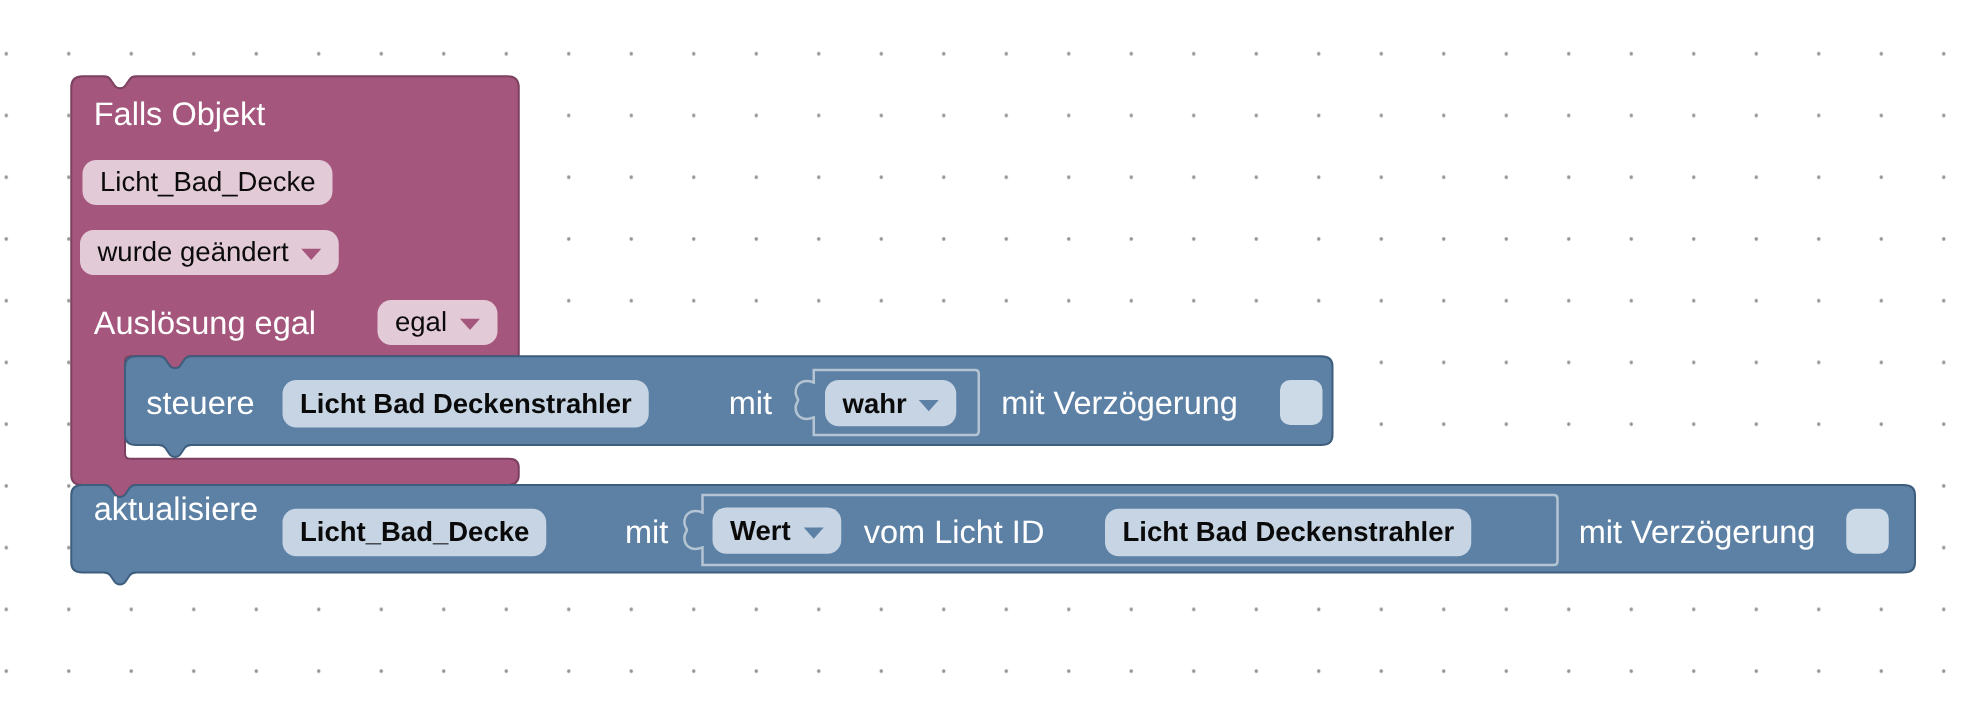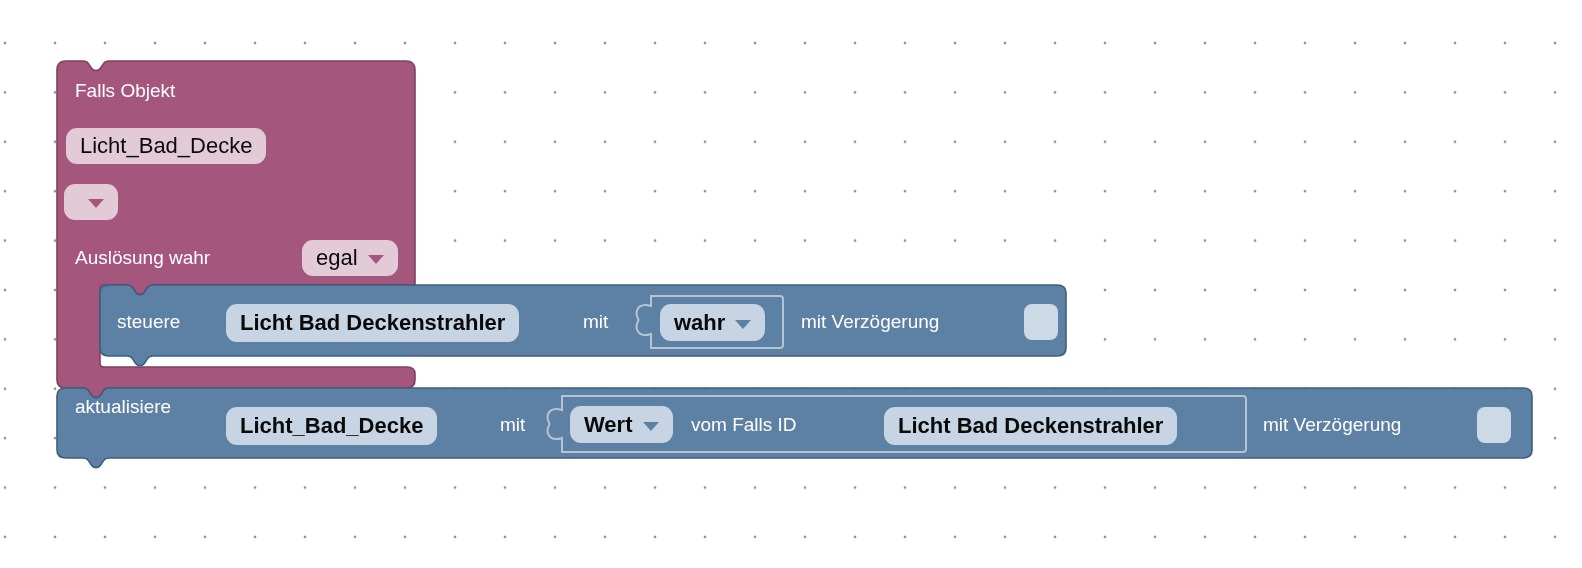--- a/index.html
+++ b/index.html
@@ -6,21 +6,21 @@
   #canvas{
     position:relative;width:1582px;height:568px;overflow:hidden;
     background:#ffffff;
     background-image:radial-gradient(circle,#949494 1.1px,transparent 1.7px);
     background-size:50px 49.4px;
     background-position:-20px 18.3px;
     font-family:"Liberation Sans","DejaVu Sans",sans-serif;
   }
   #blocks-svg{position:absolute;left:0;top:0;width:1582px;height:568px;}
   .abs{position:absolute;white-space:nowrap;}
-  .blk-label{color:#ffffff;font-size:19px;line-height:30px;}
+  .blk-label{color:#ffffff;font-size:26px;line-height:30px;}
   .field{
     display:inline-flex;align-items:center;justify-content:center;
     font-size:22px;color:#0a0a0a;border-radius:11px;padding:0 14px;
     box-sizing:border-box;
   }
   .field-pink{background:#e3cad7;}
   .field-blue{background:#c6d4e3;font-weight:bold;}
   .dd-arrow{
     width:0;height:0;margin-left:10px;margin-top:3px;
     border-left:8px solid transparent;border-right:8px solid transparent;
@@ -77,24 +77,25 @@
   </svg>
 
   <div>
     <div class="abs blk-label" style="left:75px;top:76px;">Falls Objekt</div>
 
     <div class="abs field field-pink" style="left:66px;top:128px;height:36px;">
       <span>Licht_Bad_Decke</span>
     </div>
 
     <div class="abs field field-pink" style="left:64px;top:184px;height:36px;">
+      <span>wurde geändert</span>
       <span class="dd-arrow pink"></span>
     </div>
 
-    <div class="abs blk-label" style="left:75px;top:241px;line-height:34px;">Auslösung wahr</div>
+    <div class="abs blk-label" style="left:75px;top:241px;line-height:34px;">Auslösung egal</div>
 
     <div class="abs field field-pink" style="left:302px;top:240px;height:36px;">
       <span>egal</span>
       <span class="dd-arrow pink"></span>
     </div>
   </div>
 
   <div>
     <div class="abs blk-label" style="left:117px;top:307px;text-align:right;">steuere</div>
 
@@ -121,21 +122,21 @@
       <span>Licht_Bad_Decke</span>
     </div>
 
     <div class="abs blk-label" style="left:500px;top:410px;">mit</div>
 
     <div class="abs field field-blue" style="left:570px;top:406px;height:37px;">
       <span>Wert</span>
       <span class="dd-arrow blue"></span>
     </div>
 
-    <div class="abs blk-label" style="left:691px;top:410px;">vom Falls ID</div>
+    <div class="abs blk-label" style="left:691px;top:410px;">vom Licht ID</div>
 
     <div class="abs field field-blue" style="left:884px;top:407px;height:38px;">
       <span>Licht Bad Deckenstrahler</span>
     </div>
 
     <div class="abs blk-label" style="left:1263px;top:410px;">mit Verzögerung</div>
 
     <div class="checkbox" style="left:1477px;top:407px;"></div>
   </div>
 

